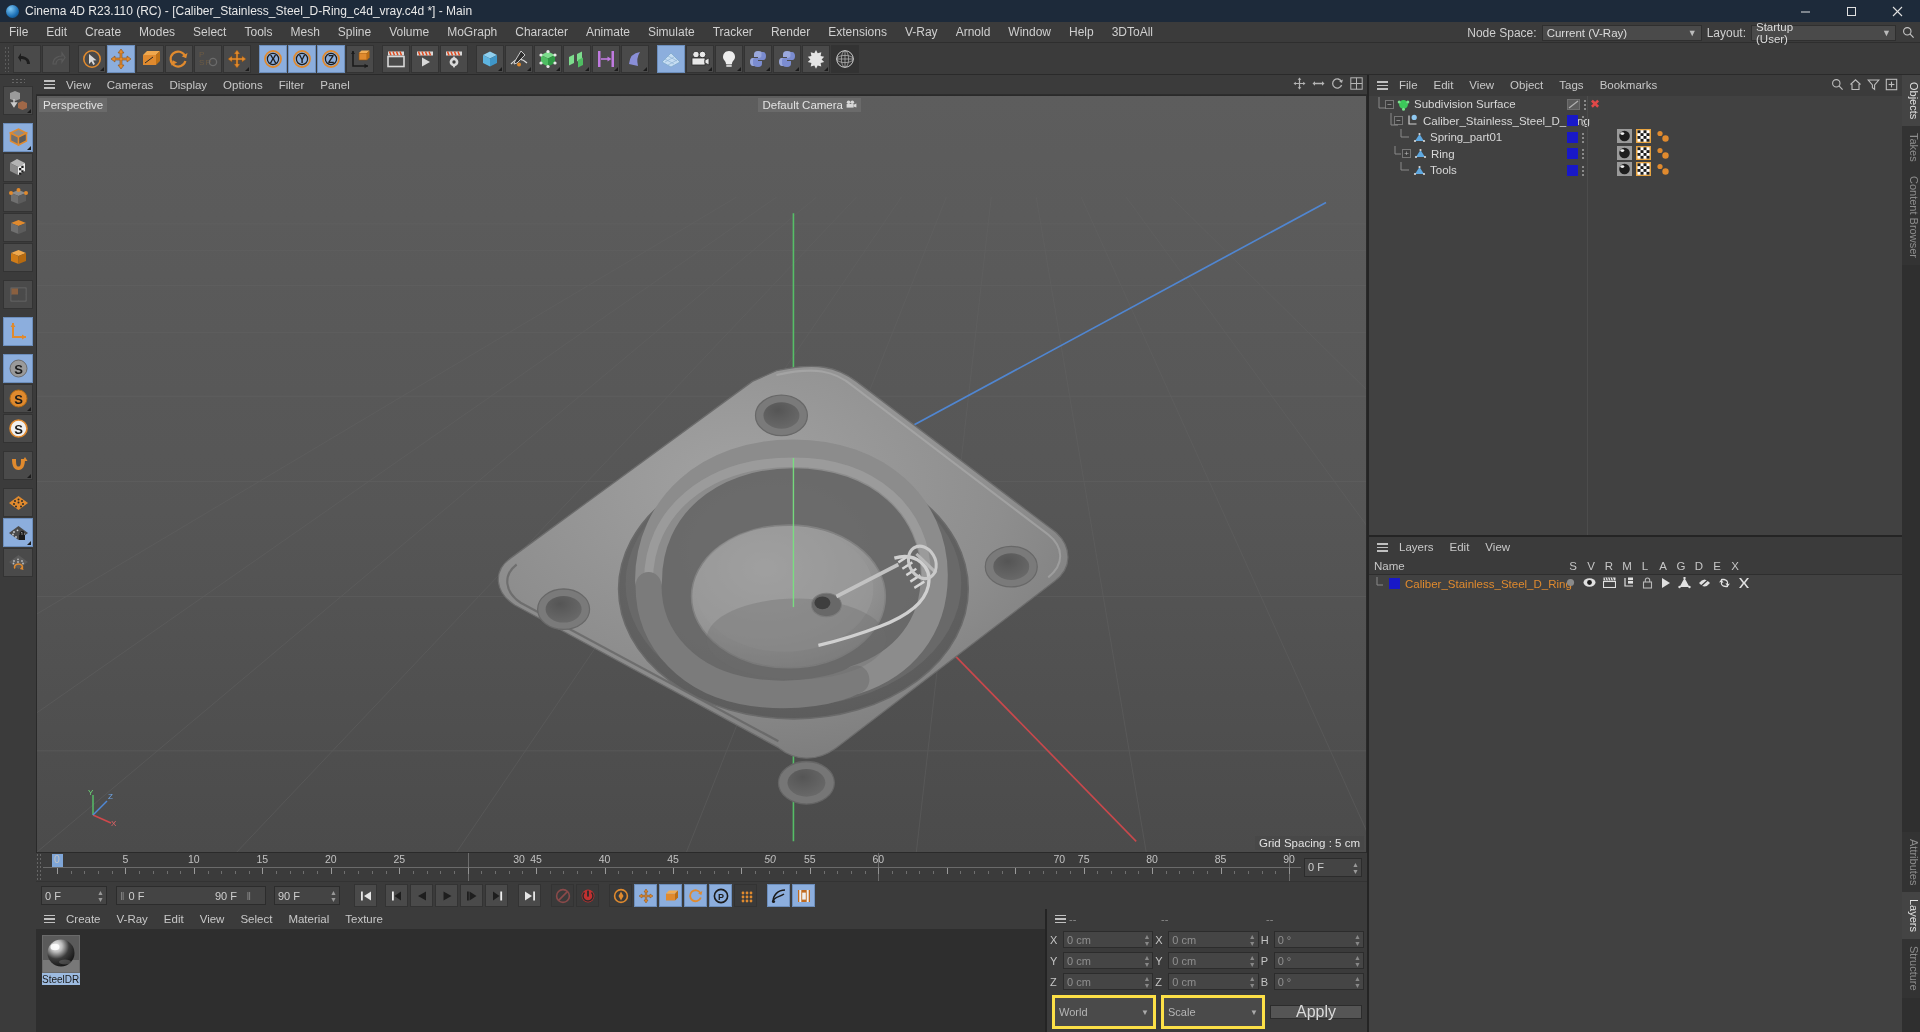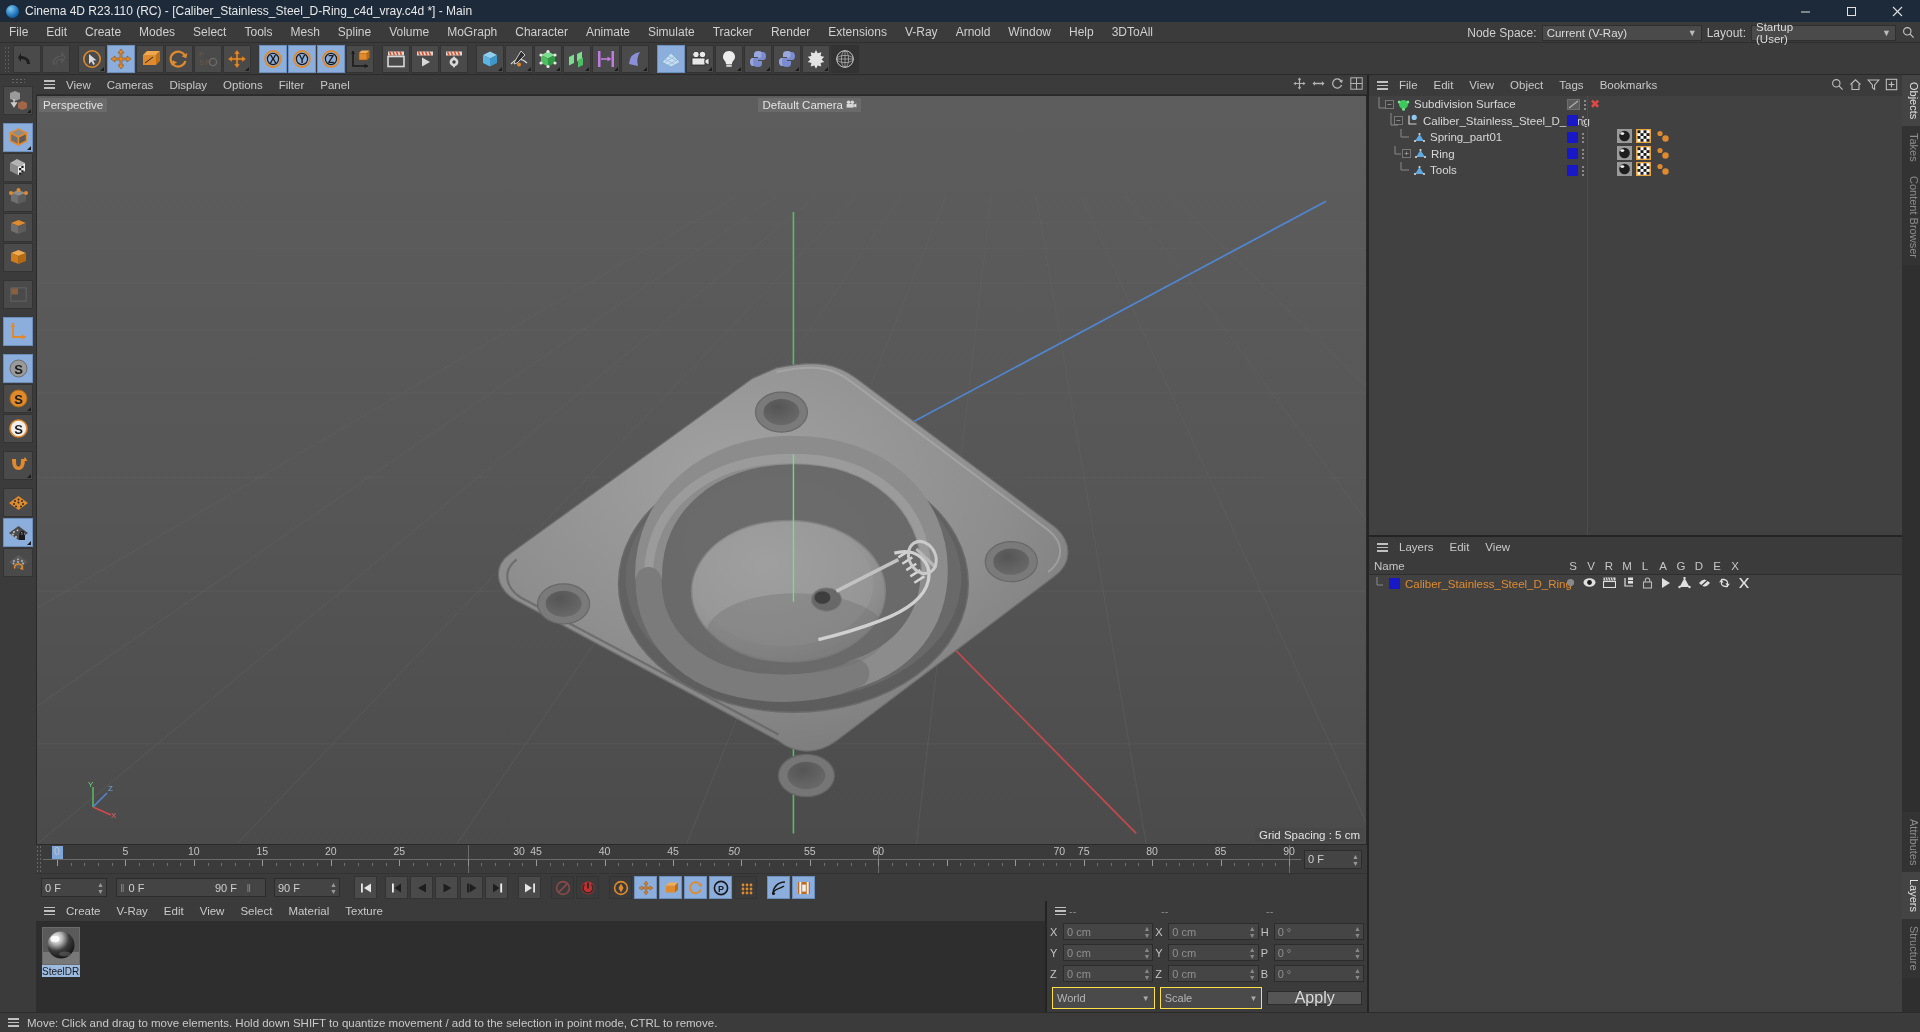--- a/index.html
+++ b/index.html
@@ -150,21 +150,21 @@
   .coordmgr { width:320px; flex:0 0 320px; background:#3b3b3b; display:flex; flex-direction:column; }
   .cm-head { height:20px; display:flex; align-items:center; color:#8a8a8a; font-size:11px; }
   .cm-head span { display:inline-block; }
   .cm-row { display:flex; align-items:center; height:21px; padding:0 3px; gap:2px; }
   .cm-lab { width:11px; font-size:11px; color:#c4c4c4; text-align:left; }
   .cm-in { flex:1 1 0; height:17px; background:#454545; border:1px solid #2c2c2c;
            font-size:11px; color:#8f8f8f; padding:0 3px; display:flex; align-items:center;
            position:relative; min-width:0; }
   .cm-in .spin { position:absolute; right:2px; top:1px; font-size:7px; color:#888; line-height:7px; }
   .cm-bot { display:flex; align-items:center; gap:5px; padding:3px 5px; }
-  .cm-sel { flex:1 1 0; height:22px; background:#4a4a4a; border:1px solid #fde047;
+  .cm-sel { flex:1 1 0; height:34px; background:#4a4a4a; border:3px solid #fde047;
             font-size:11px; color:#b5b5b5; display:flex; align-items:center;
             justify-content:space-between; padding:0 4px; }
   .cm-apply { flex:1 1 0; height:14px; background:#555; border:1px solid #2c2c2c;
               font-size:16px; color:#dadada; display:flex; align-items:center; justify-content:center; }
 
   
   .rightdock { width:535px; flex:0 0 535px; display:flex; flex-direction:column;
                background:#3b3b3b; border-left:2px solid #242424; }
   .omgr { flex:0 0 460px; display:flex; flex-direction:column; min-height:0; }
   .om-head { height:21px; background:#3b3b3b; display:flex; align-items:center; position:relative; }
@@ -856,21 +856,21 @@
             <div class="tickLbl" style="left: 356.222px;">25</div>
             <div style="position: absolute; left: 356.222px; top: 14px; width: 1px; height: 7px; background: rgb(154, 154, 154);"></div>
             <div class="tickLbl" style="left: 444px; margin-left: 32px;">30</div>
             <div style="position: absolute; left: 424.667px; top: 14px; width: 1px; height: 7px; background: rgb(154, 154, 154);"></div>
             <div class="tickLbl" style="left: 493.111px;">45</div>
             <div style="position: absolute; left: 493.111px; top: 14px; width: 1px; height: 7px; background: rgb(154, 154, 154);"></div>
             <div class="tickLbl" style="left: 561.556px;">40</div>
             <div style="position: absolute; left: 561.556px; top: 14px; width: 1px; height: 7px; background: rgb(154, 154, 154);"></div>
             <div class="tickLbl" style="left: 630px;">45</div>
             <div style="position: absolute; left: 630px; top: 14px; width: 1px; height: 7px; background: rgb(154, 154, 154);"></div>
-            <div class="tickLbl" style="left: 691px; font-style: italic;">50</div>
+            <div class="tickLbl" style="left: 727px; font-style: italic;">50</div>
             <div style="position: absolute; left: 698.444px; top: 14px; width: 1px; height: 7px; background: rgb(154, 154, 154);"></div>
             <div class="tickLbl" style="left: 766.889px;">55</div>
             <div style="position: absolute; left: 766.889px; top: 14px; width: 1px; height: 7px; background: rgb(154, 154, 154);"></div>
             <div class="tickLbl" style="left: 835.333px;">60</div>
             <div style="position: absolute; left: 835.333px; top: 14px; width: 1px; height: 7px; background: rgb(154, 154, 154);"></div>
             <div class="tickLbl" style="left: 903.778px; margin-top: 30px;">65</div>
             <div style="position: absolute; left: 903.778px; top: 14px; width: 1px; height: 7px; background: rgb(154, 154, 154);"></div>
             <div class="tickLbl" style="left: 972.222px; margin-left: 44px;">70</div>
             <div style="position: absolute; left: 972.222px; top: 14px; width: 1px; height: 7px; background: rgb(154, 154, 154);"></div>
             <div class="tickLbl" style="left: 1040.67px;">75</div>
@@ -1556,21 +1556,13 @@
       <div class="vtab">Takes</div>
       <div class="vtab">Content Browser</div>
       <div class="vtab blank" style="flex:1 1 auto"></div>
       <div class="vtab">Attributes</div>
       <div class="vtab act">Layers</div>
       <div class="vtab">Structure</div>
       <div class="vtab blank" style="height:34px"></div>
     </div>
   </div>
 
-  <div class="statusbar">
-    <div class="hamb">
-        <i></i>
-        <i></i>
-        <i></i>
-      </div>
-    <div class="stext">Move: Click and drag to move elements. Hold down SHIFT to quantize movement / add to the selection in point mode, CTRL to remove.</div>
-  </div>
 </div>
 
 </body></html>

